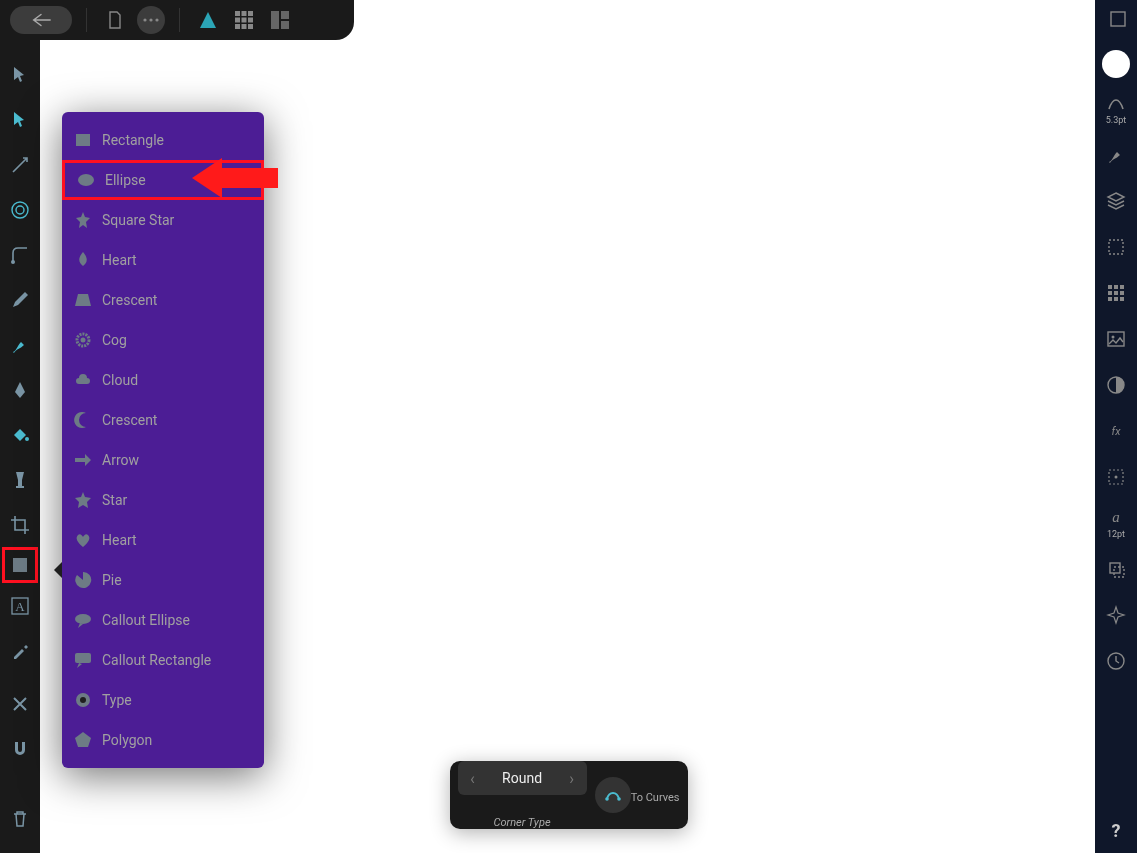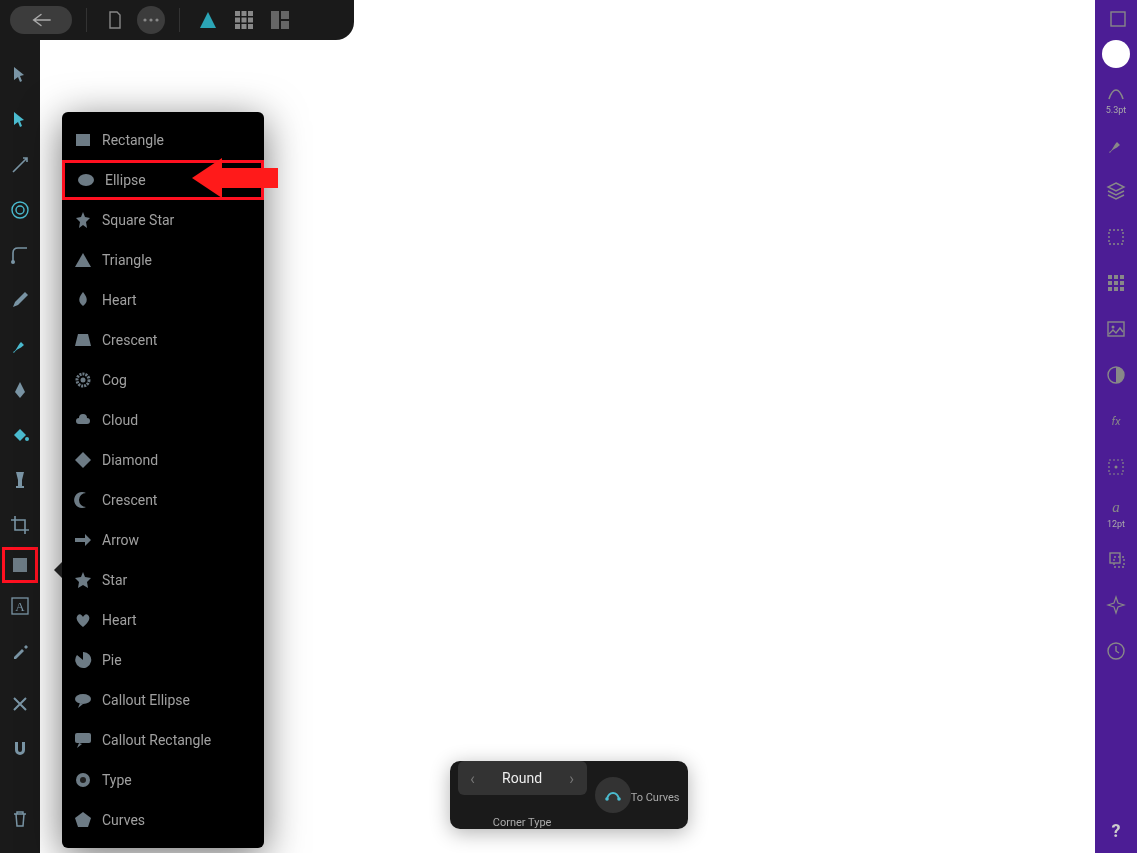--- a/index.html
+++ b/index.html
@@ -68,22 +68,23 @@
   width: 36px;
 }
 .left-toolbar .trash { margin-top:auto; margin-bottom:12px; }
 
 
 .right-toolbar {
   position:absolute;
   top:0; right:0;
   width:42px;
   height:853px;
-  background:#4c1d95;
+  background:#0f172a;
   display:flex; flex-direction:column; align-items:center;
+  padding-top:10px;
   justify-content:space-between;
 }
 .right-toolbar .swatch {
   width:28px; height:28px; border-radius:50%; background:#fff;
   margin-top: 40px;
   margin-bottom: 8px;
 }
 .right-toolbar .rt-item {
   width:42px; height:46px;
   display:flex; flex-direction:column; align-items:center; justify-content:center;
@@ -97,21 +98,21 @@
 .right-toolbar .help {
   margin-top:auto; margin-bottom:12px; color:#ccc; font-size:18px; font-weight:bold;
 }
 
 
 .shape-popup {
   position:absolute;
   top: 112px;
   left: 62px;
   width: 202px;
-  background: #000000;
+  background: #4c1d95;
   border-radius: 6px;
   box-shadow: 0 8px 40px rgba(0,0,0,0.55);
   padding: 8px 0;
   color:#a0a0a0;
 }
 .shape-popup::before {
   content:"";
   position:absolute;
   left:-8px; top: 450px;
   width:0;height:0;
@@ -169,21 +170,21 @@
 .context-bar .selector-row {
   display:flex; align-items:center; justify-content:space-between;
   width:100%;
   background:#333;
   border-radius:6px;
   height:34px;
   padding:0 6px;
 }
 .context-bar .chev { color:#777; width:18px; text-align:center; }
 .context-bar .selector-value { color:#eee; font-size:14px;text-align:center; }
-.context-bar .selector-label { font-size:11px; color:#aaa; margin-top:21px; }
+.context-bar .selector-label { font-size:11px; color:#aaa; margin-top:21px;font-style:italic; }
 .context-bar .to-curves {
   display:flex; flex-direction:row; align-items:center;
 }
 .context-bar .to-curves .circle-btn {
   width:36px; height:36px; border-radius:50%;
   background:#333;
   display:flex; align-items:center; justify-content:center;
   color:#4bbcd0;
 }
 .context-bar .to-curves .tc-label {
@@ -455,28 +456,20 @@
       <span class="shape-icon">
         <svg width="18" height="18" viewBox="0 0 18 18">
           <path d="M9 1l2 5 5 1-4 4 1 6-4-3-4 3 1-6-4-4 5-1z" fill="currentColor"></path>
         </svg>
       </span>
       <span>Square Star</span>
     </div>
     <div class="shape-item">
       <span class="shape-icon">
         <svg width="18" height="18" viewBox="0 0 18 18">
-          <path d="M9 2l8 14H1z" fill="currentColor"></path>
-        </svg>
-      </span>
-      <span>Triangle</span>
-    </div>
-    <div class="shape-item">
-      <span class="shape-icon">
-        <svg width="18" height="18" viewBox="0 0 18 18">
           <path d="M9 1c5 6 5 10 0 14-5-4-5-8 0-14z" fill="currentColor"></path>
         </svg>
       </span>
       <span>Heart</span>
     </div>
     <div class="shape-item">
       <span class="shape-icon">
         <svg width="18" height="18" viewBox="0 0 18 18">
           <path d="M4 3h10l3 12H1z" fill="currentColor"></path>
         </svg>
@@ -496,28 +489,20 @@
       <span class="shape-icon">
         <svg width="18" height="18" viewBox="0 0 18 18">
           <path d="M5 13a3 3 0 010-6 4 4 0 018 0 3 3 0 010 6z" fill="currentColor"></path>
         </svg>
       </span>
       <span>Cloud</span>
     </div>
     <div class="shape-item">
       <span class="shape-icon">
         <svg width="18" height="18" viewBox="0 0 18 18">
-          <path d="M9 1l8 8-8 8-8-8z" fill="currentColor"></path>
-        </svg>
-      </span>
-      <span>Diamond</span>
-    </div>
-    <div class="shape-item">
-      <span class="shape-icon">
-        <svg width="18" height="18" viewBox="0 0 18 18">
           <path d="M12 2a8 8 0 100 14 6 6 0 010-14z" fill="currentColor"></path>
         </svg>
       </span>
       <span>Crescent</span>
     </div>
     <div class="shape-item">
       <span class="shape-icon">
         <svg width="18" height="18" viewBox="0 0 18 18">
           <path d="M1 7h10V3l6 6-6 6v-4H1z" fill="currentColor"></path>
         </svg>
@@ -574,21 +559,21 @@
         </svg>
       </span>
       <span>Type</span>
     </div>
     <div class="shape-item">
       <span class="shape-icon">
         <svg width="18" height="18" viewBox="0 0 18 18">
           <path d="M9 1l8 6-3 9H4L1 7z" fill="currentColor"></path>
         </svg>
       </span>
-      <span>Curves</span>
+      <span>Polygon</span>
     </div>
   </div>
 
 <div class="red-arrow">
   <svg width="86" height="44" viewBox="0 0 86 44">
     <polygon points="0,22 30,2 30,12 86,12 86,32 30,32 30,42" fill="#ff1a1a"></polygon>
   </svg>
 </div>
 
 <div class="context-bar">

